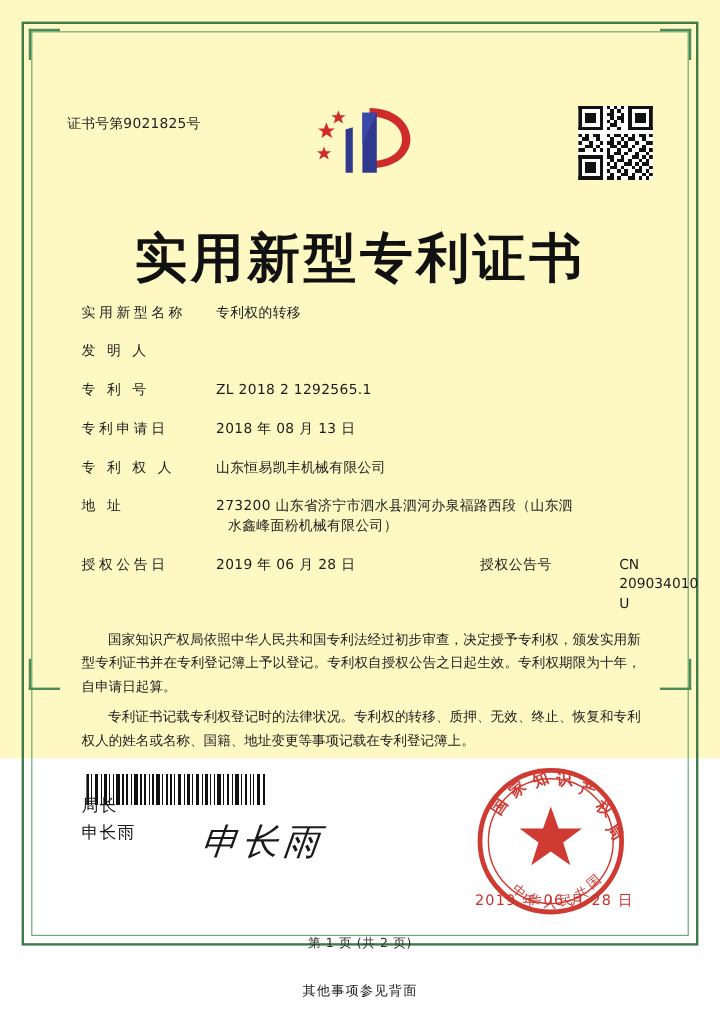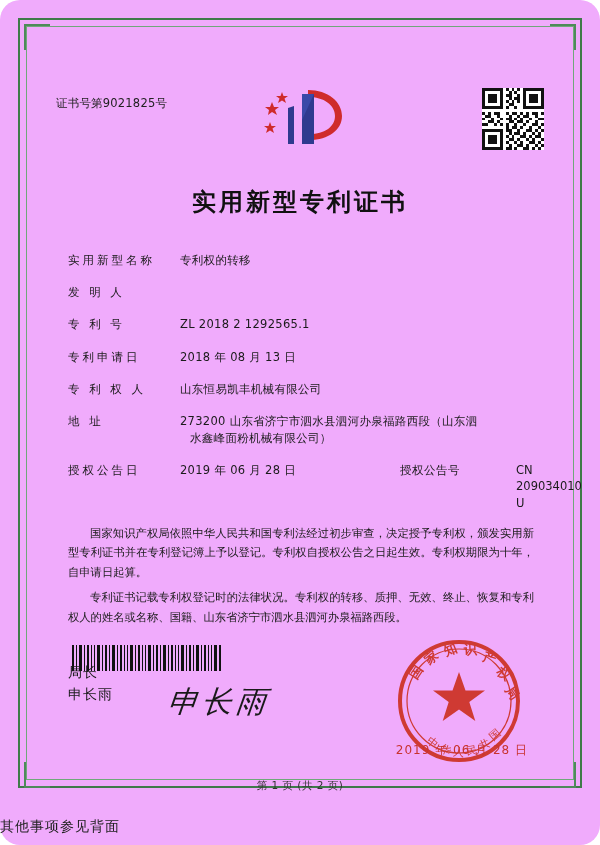--- a/index.html
+++ b/index.html
@@ -10,23 +10,22 @@
     width: 600px;
     height: 845px;
     background: #ffffff;
     font-family: "DejaVu Sans", "Liberation Sans", sans-serif;
     color: #1a1a1a;
     overflow: hidden;
   }
   .page {
     position: relative;
     width: 600px;
-    height: 845px;
-    background: #f0abfc;
-    border-radius: 20px;
+    height: 632px;
+    background: #fef9c3;
   }
   
   .border-outer {
     position: absolute;
     left: 18px; top: 18px;
     width: 564px; height: 770px;
     border: 2px solid #3f7a4a;
     box-sizing: border-box;
   }
   .border-inner {
@@ -64,21 +63,21 @@
     position: absolute;
     right: 56px; top: 88px;
     width: 62px; height: 62px;
   }
 
   .title {
     position: absolute;
     left: 0; right: 0;
     top: 186px;
     text-align: center;
-    font-size: 24px;
+    font-size: 44px;
     font-weight: bold;
     letter-spacing: 3px;
     color: #111;
     font-family: "DejaVu Sans", "Liberation Sans", sans-serif;
   }
 
   
   .fields {
     position: absolute;
     left: 68px;
@@ -191,22 +190,22 @@
     top: 779px;
     text-align: center;
     font-size: 10.5px;
     color: #333;
     letter-spacing: 0.5px;
   }
   .footnote {
     position: absolute;
     left: 0; right: 0;
     top: 818px;
-    text-align: left;
-    font-size: 14px;
+    text-align: center;
+    font-size: 11px;
     color: #222;
     letter-spacing: 1px;
   }
 </style>
 </head>
 <body>
 
 <div class="page">
 
   <div class="border-outer"></div>
@@ -381,21 +380,21 @@
       <div class="field-label">授权公告日</div>
       <div class="field-value">2019 年 06 月 28 日</div>
       <div class="field-label2">授权公告号</div>
       <div class="field-value2">CN 209034010 U</div>
     </div>
 
   </div>
 
   <div class="paragraphs">
     <p>国家知识产权局依照中华人民共和国专利法经过初步审查，决定授予专利权，颁发实用新型专利证书并在专利登记簿上予以登记。专利权自授权公告之日起生效。专利权期限为十年，自申请日起算。</p>
-    <p>专利证书记载专利权登记时的法律状况。专利权的转移、质押、无效、终止、恢复和专利权人的姓名或名称、国籍、山东省济宁市泗水县泗河办泉福路西段。</p>
+    <p>专利证书记载专利权登记时的法律状况。专利权的转移、质押、无效、终止、恢复和专利权人的姓名或名称、国籍、地址变更等事项记载在专利登记簿上。</p>
   </div>
 
   <svg class="barcode" viewBox="0 0 150 26" shape-rendering="crispEdges">
     <g fill="#111111">
       <rect x="0" y="0" width="2" height="26"></rect>
         <rect x="4" y="0" width="1" height="26"></rect>
       <rect x="7" y="0" width="3" height="26"></rect>
         <rect x="12" y="0" width="1" height="26"></rect>
       <rect x="15" y="0" width="2" height="26"></rect>
         <rect x="19" y="0" width="1" height="26"></rect>

